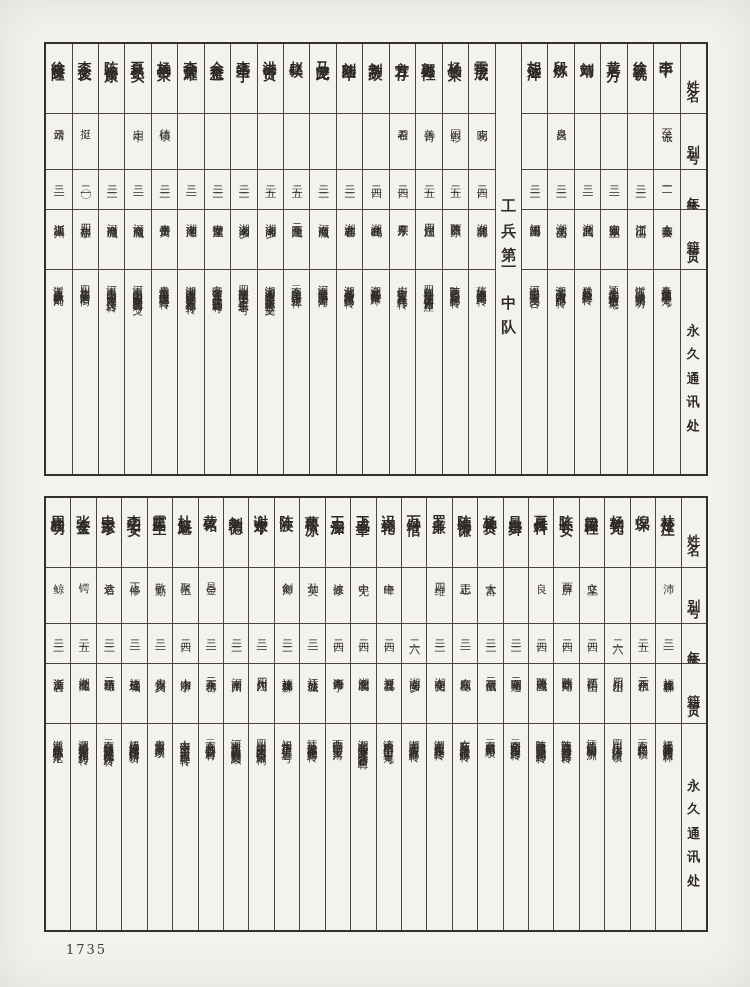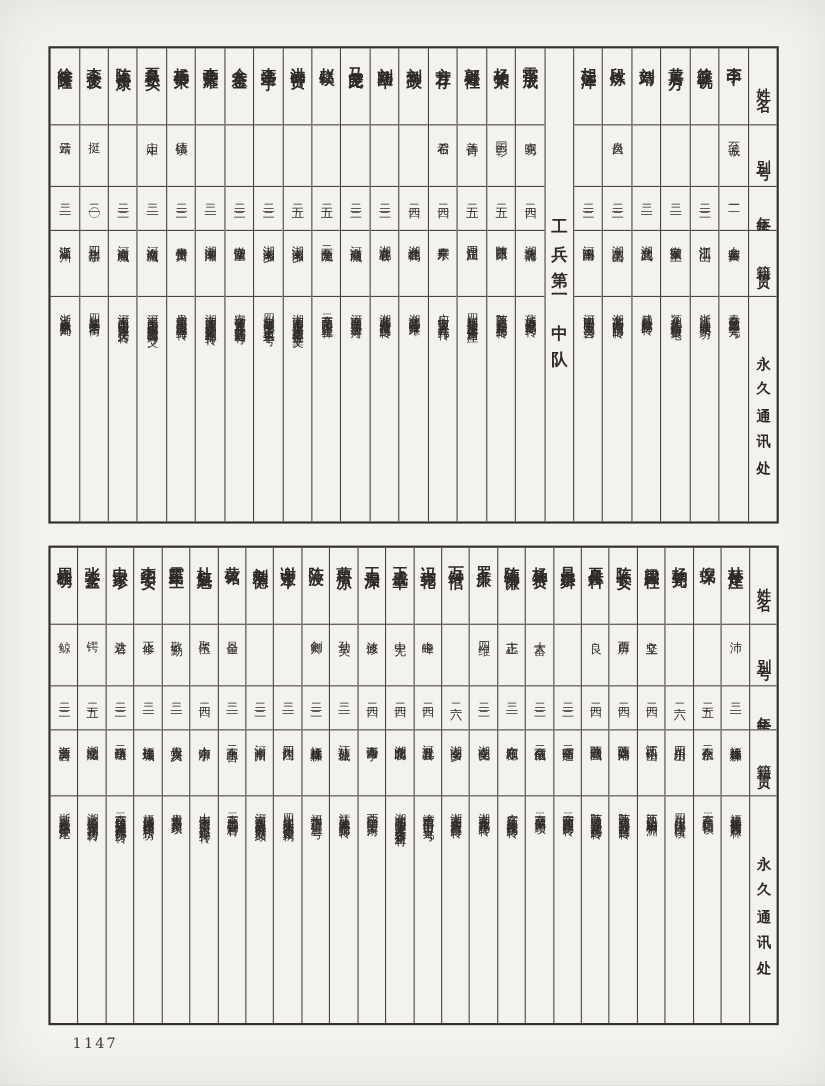--- a/index.html
+++ b/index.html
@@ -920,14 +920,14 @@
           <span class="vtext">二三</span>
         </div>
         <div class="cell cell-native">
           <span class="vtext">浙江黄岩</span>
         </div>
         <div class="cell cell-addr">
           <span class="vtext">浙江黄岩头陀桥孙家汇</span>
         </div>
       </div>
     </div>
-  <div class="page-number">1147</div>
+  <div class="page-number">1735</div>
 </div>
 
 </body></html>

